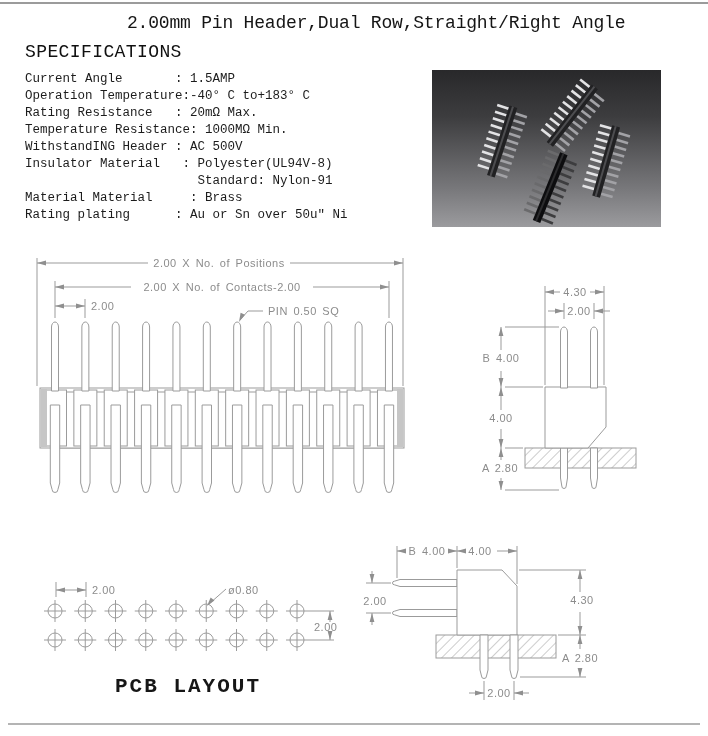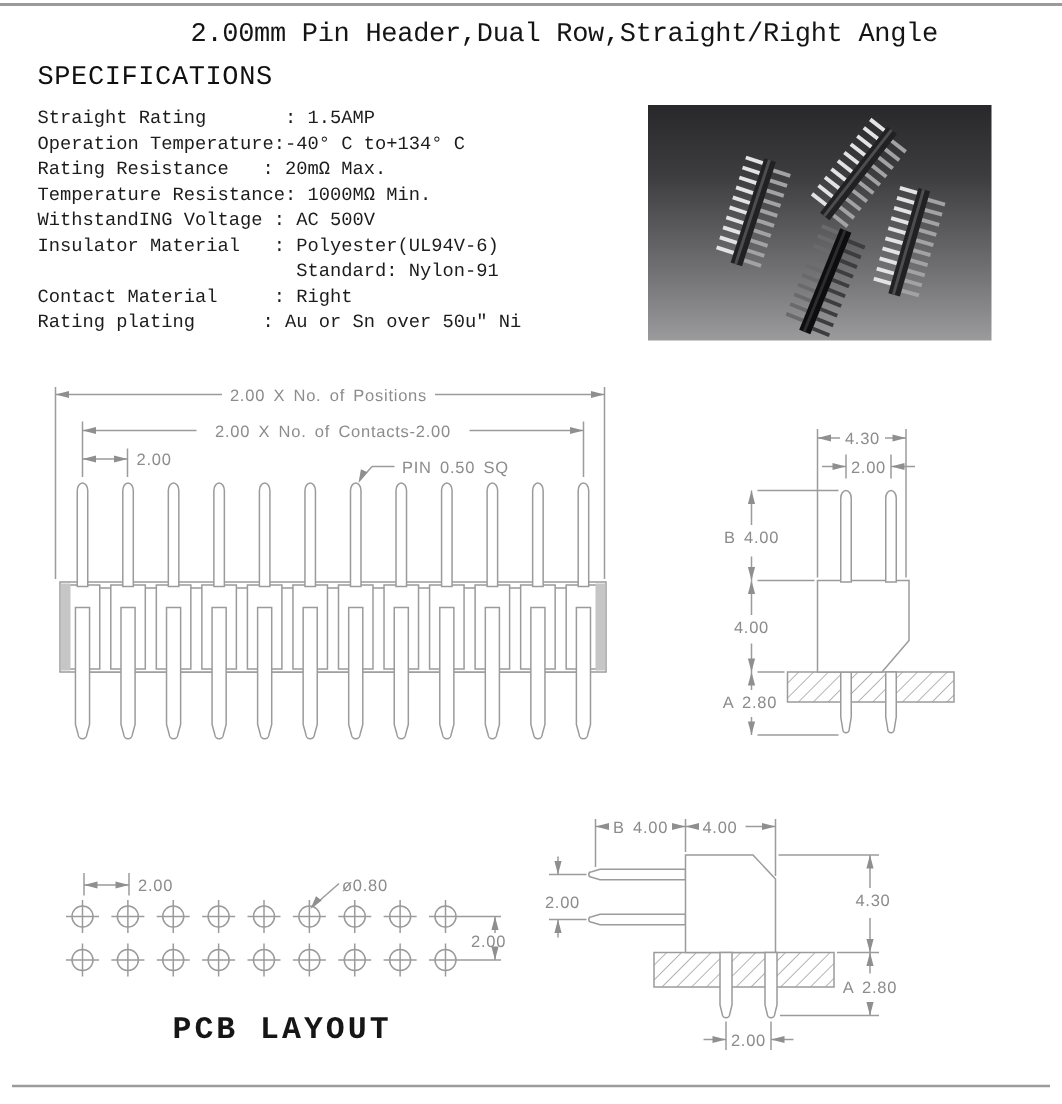--- a/index.html
+++ b/index.html
@@ -20,28 +20,28 @@
   text.caption{font-family:"Liberation Mono",monospace;font-size:21px;font-weight:bold;
                fill:#161616;letter-spacing:2px;}
 </style>
 </head>
 <body>
 
 <div class="title">2.00mm Pin Header,Dual Row,Straight/Right Angle</div>
 <div class="spec-head">SPECIFICATIONS</div>
 
 <div class="specs">
-  <div>Straight Rating       : 1.5AMP</div>
-  <div>Operation Temperature:-40° C to+134° C</div>
+  <div>Current Angle       : 1.5AMP</div>
+  <div>Operation Temperature:-40° C to+183° C</div>
   <div>Rating Resistance   : 20mΩ Max.</div>
   <div>Temperature Resistance: 1000MΩ Min.</div>
-  <div>WithstandING Voltage : AC 500V</div>
-  <div>Insulator Material   : Polyester(UL94V-6)</div>
+  <div>WithstandING Header : AC 500V</div>
+  <div>Insulator Material   : Polyester(UL94V-8)</div>
   <div>                       Standard: Nylon-91</div>
-  <div>Contact Material     : Right</div>
+  <div>Material Material     : Brass</div>
   <div>Rating plating      : Au or Sn over 50u" Ni</div>
 </div>
 
 <div class="photo">
   <svg width="229" height="157">
     <g id="g-photo">
         <g transform="translate(70 72) rotate(18)">
           <rect x="-16" y="-35" width="12" height="2.6" fill="#e3e3e5"></rect>
           <rect x="4" y="-32.5" width="12" height="2.6" fill="#a2a2a6"></rect>
           <rect x="-16" y="-28" width="12" height="2.6" fill="#e3e3e5"></rect>

